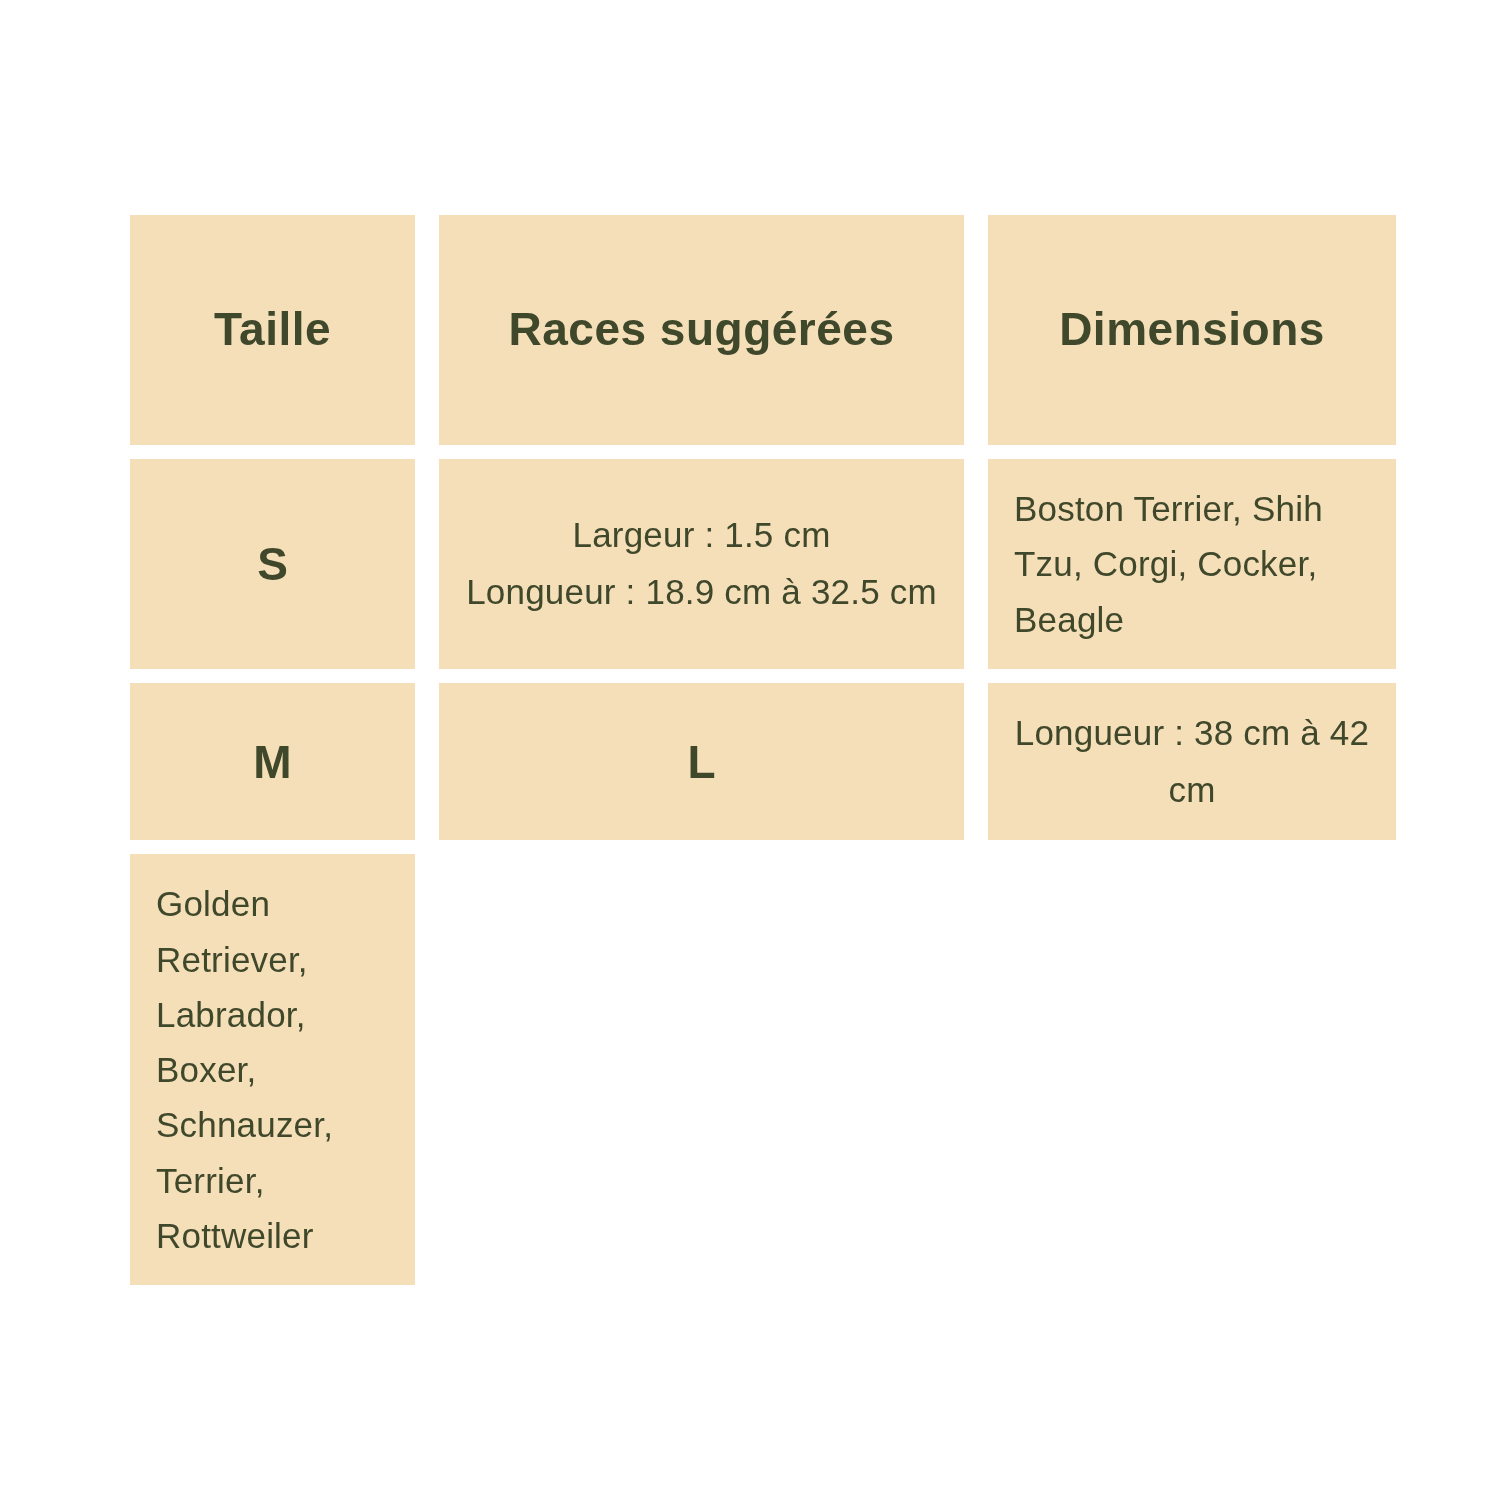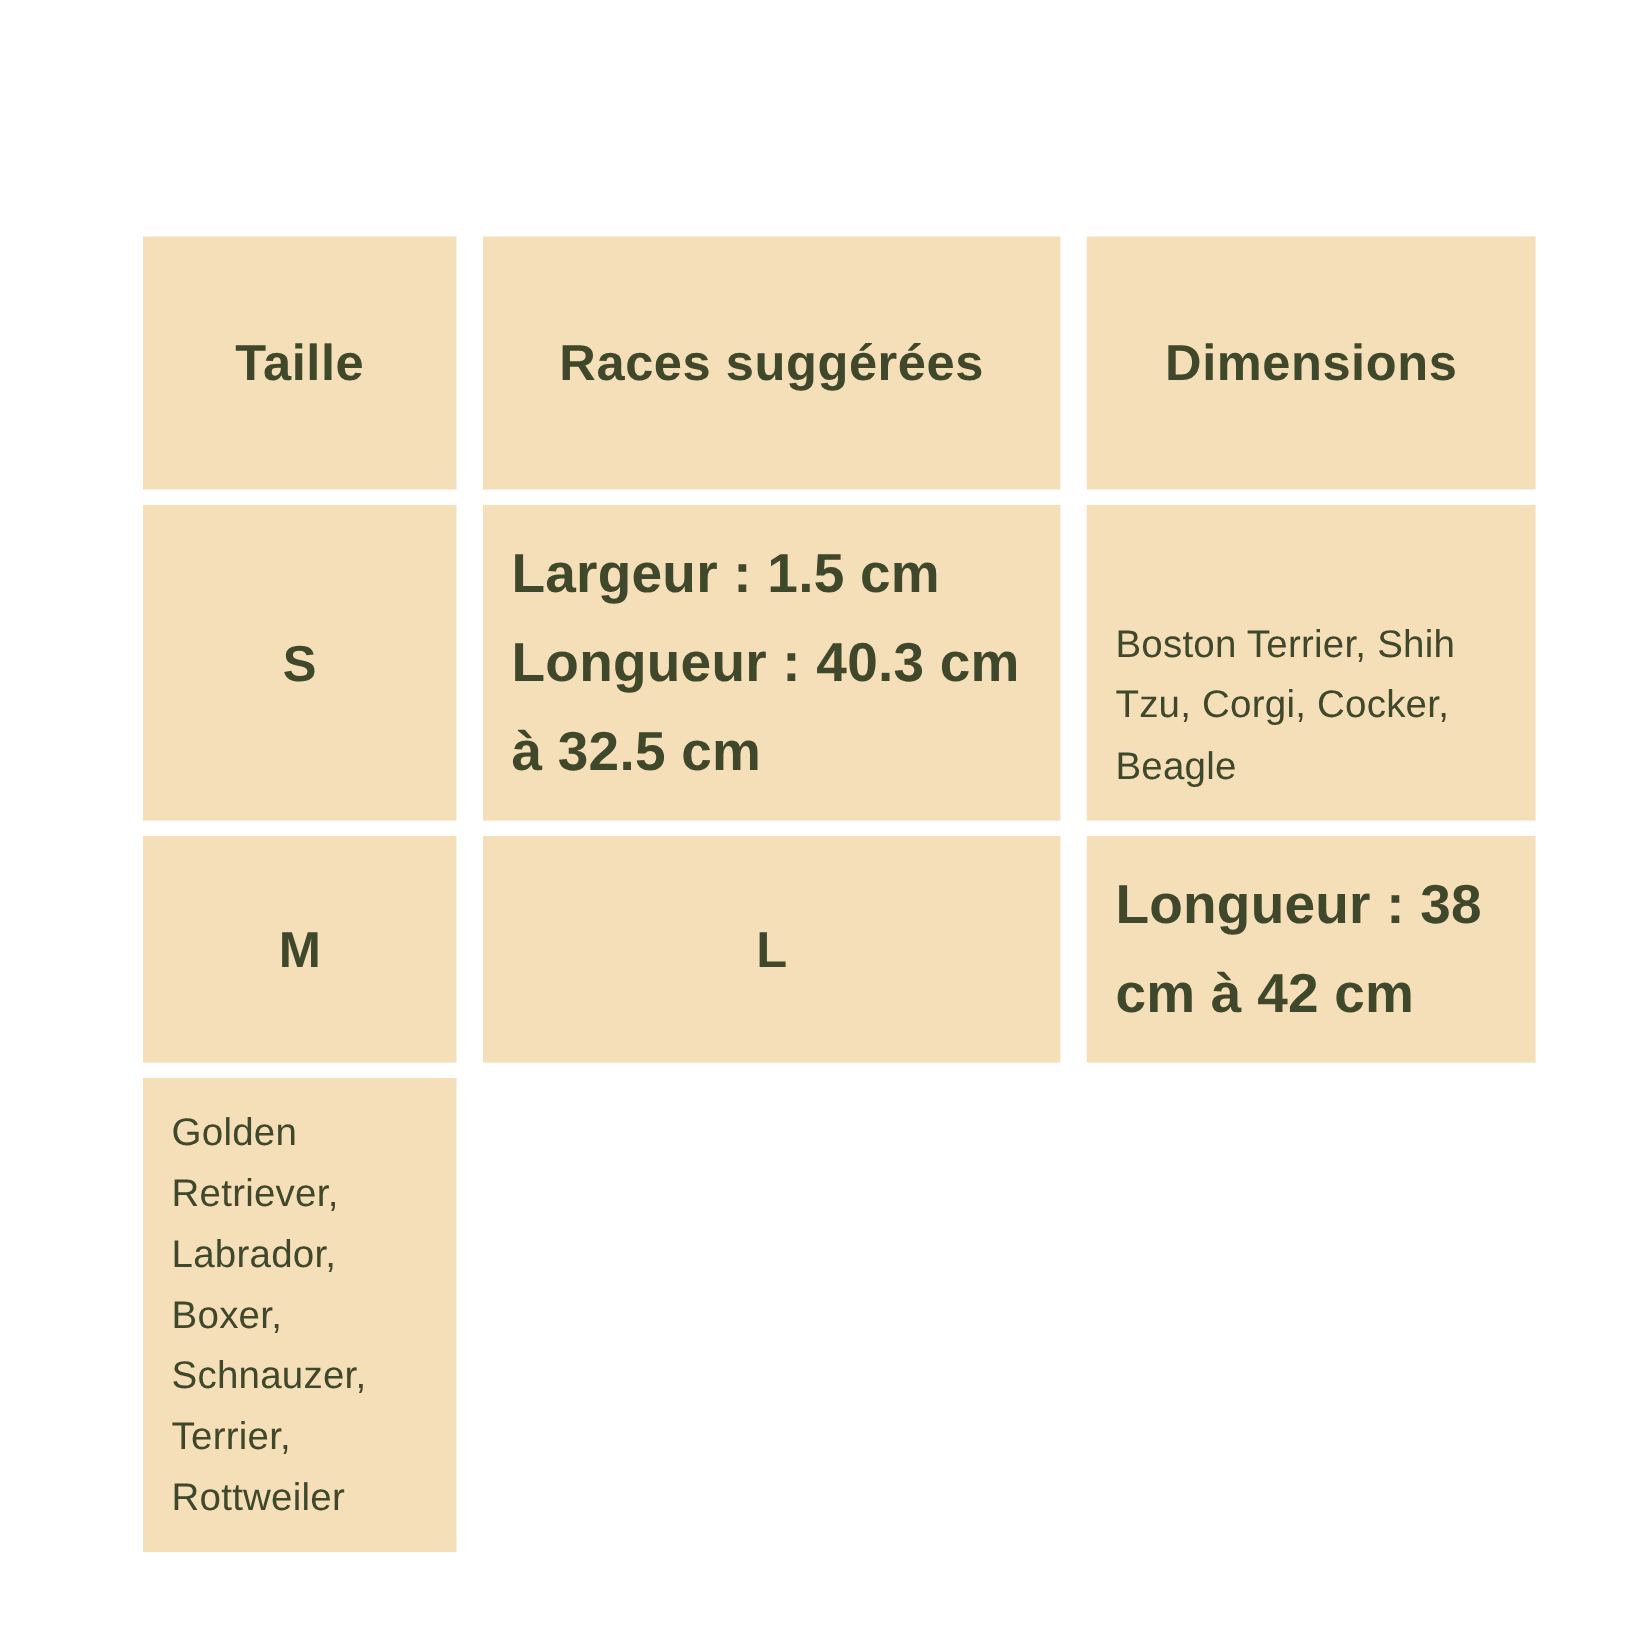--- a/index.html
+++ b/index.html
@@ -56,24 +56,25 @@
 
   .size-cell {
     align-items: center;
     justify-content: center;
     text-align: center;
     font-weight: bold;
     font-size: 46px;
   }
 
   .dim-cell {
-    font-weight: bold;
-    font-size: 50px;
+    font-weight: normal;
+    font-size: 35px;
     line-height: 1.62;
     letter-spacing: 0.2px;
+    text-align: center;
   }
 
   .breed-cell {
     font-size: 35px;
     line-height: 1.58;
     font-weight: normal;
     letter-spacing: 0.2px;
     justify-content: flex-end;
   }
 
@@ -94,21 +95,21 @@
     </div>
     <div class="cell head-cell">
       <span>Dimensions</span>
     </div>
 
     <div class="cell size-cell row-s">
       <span>S</span>
     </div>
     <div class="cell dim-cell row-s">
       <span class="dim-line">Largeur : 1.5 cm</span>
-      <span class="dim-line">Longueur : 40.3 cm à 32.5 cm</span>
+      <span class="dim-line">Longueur : 18.9 cm à 32.5 cm</span>
     </div>
     <div class="cell breed-cell row-s">
       <span>Boston Terrier, Shih Tzu, Corgi, Cocker, Beagle</span>
     </div>
 
     <div class="cell size-cell row-m">
       <span>M</span>
     </div>
 
     <div class="cell size-cell row-l">

